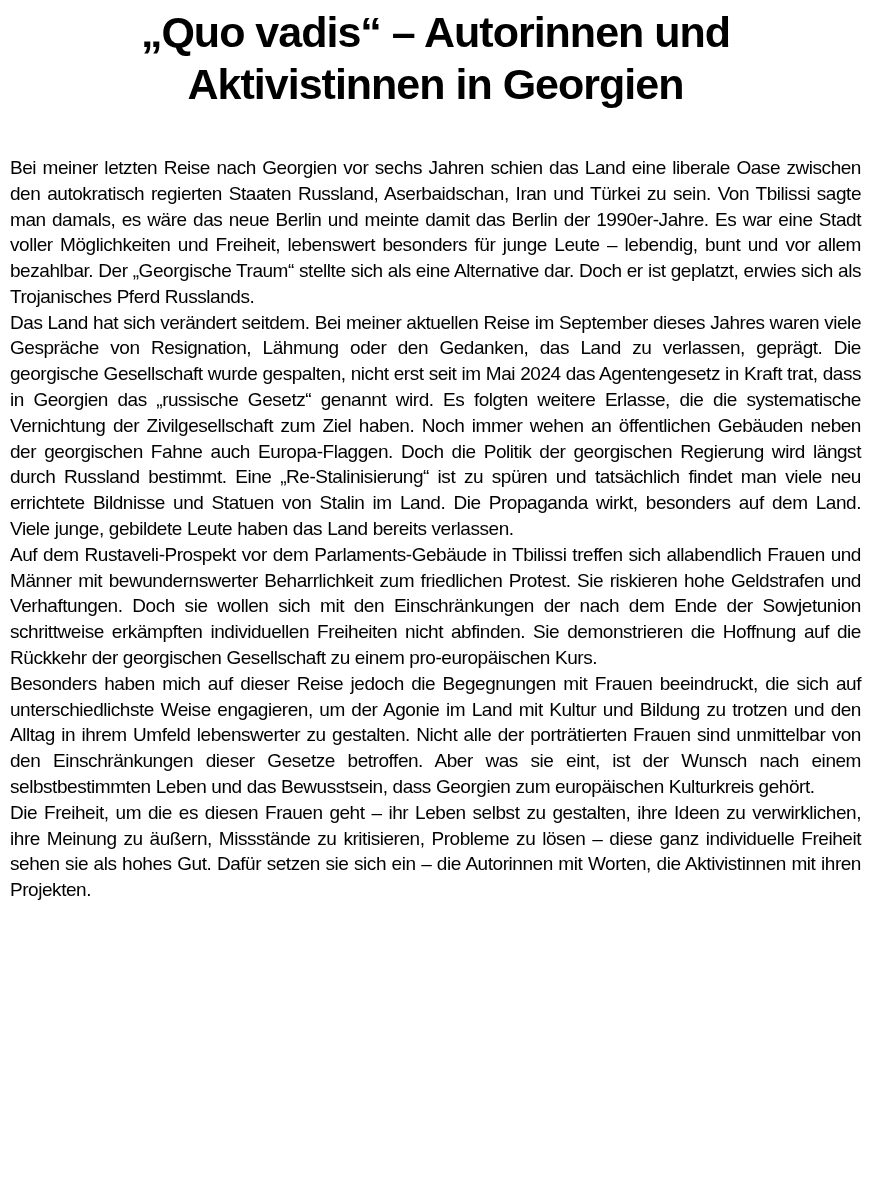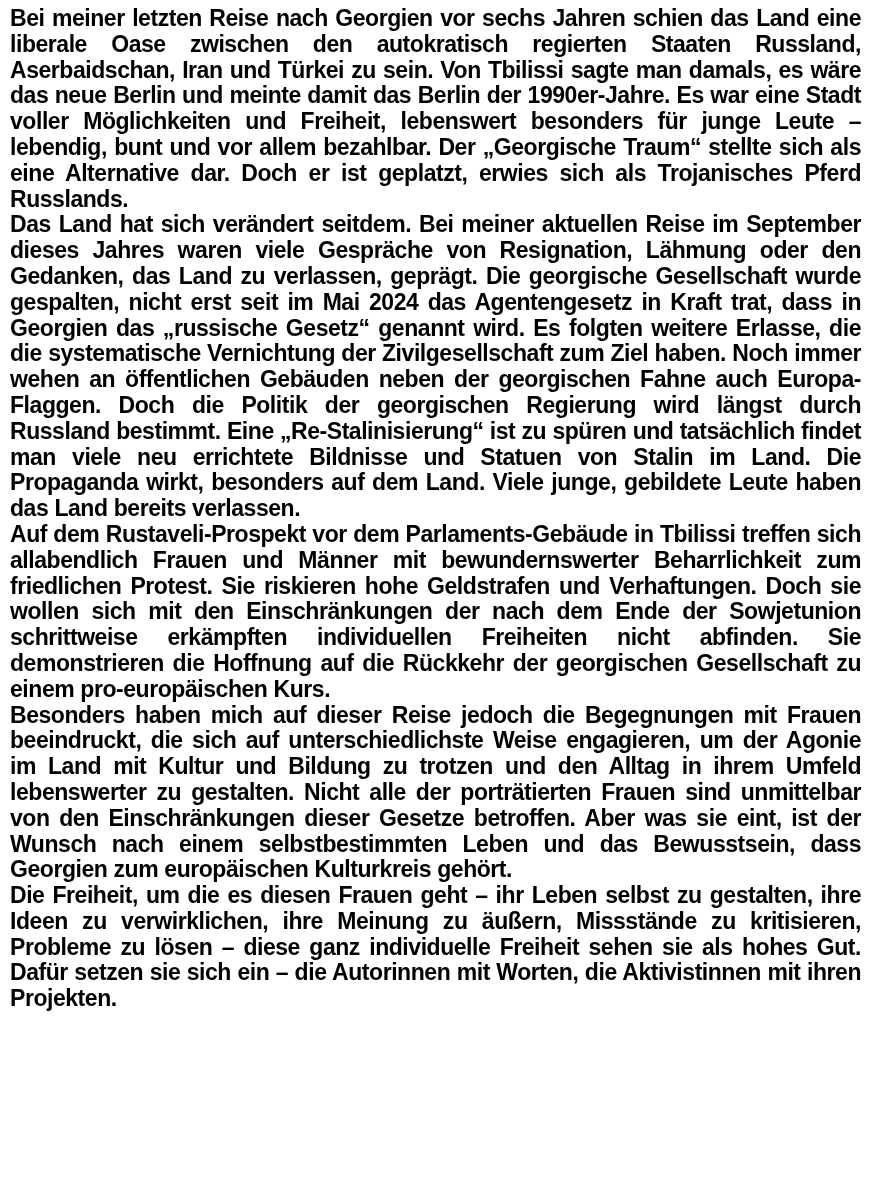--- a/index.html
+++ b/index.html
@@ -25,36 +25,37 @@
     font-family: "Liberation Sans", sans-serif;
     font-size: 43px;
     font-weight: 700;
     line-height: 1.22;
     text-align: center;
     color: #000000;
     letter-spacing: -1px;
   }
   .doc-body {
     font-family: "Liberation Sans", sans-serif;
-    font-size: 23px;
-    font-weight: 700;
+    font-size: 19px;
+    font-weight: 400;
     line-height: 25.8px;
     color: #000000;
   }
   .doc-body p {
     margin: 0;
     text-align: justify;
     letter-spacing: -0.45px;
     word-spacing: 0.2px;
   }
 </style>
 </head>
 <body>
 
 <div class="page">
+  <h1 class="doc-title">„Quo vadis“ – Autorinnen und Aktivistinnen in Georgien</h1>
 
   <div class="doc-body">
     <p>Bei meiner letzten Reise nach Georgien vor sechs Jahren schien das Land eine liberale Oase zwischen den autokratisch regierten Staaten Russland, Aserbaidschan, Iran und Türkei zu sein. Von Tbilissi sagte man damals, es wäre das neue Berlin und meinte damit das Berlin der 1990er-Jahre. Es war eine Stadt voller Möglichkeiten und Freiheit, lebenswert besonders für junge Leute – lebendig, bunt und vor allem bezahlbar. Der „Georgische Traum“ stellte sich als eine Alternative dar. Doch er ist geplatzt, erwies sich als Trojanisches Pferd Russlands.</p>
     <p>Das Land hat sich verändert seitdem. Bei meiner aktuellen Reise im September dieses Jahres waren viele Gespräche von Resignation, Lähmung oder den Gedanken, das Land zu verlassen, geprägt. Die georgische Gesellschaft wurde gespalten, nicht erst seit im Mai 2024 das Agentengesetz in Kraft trat, dass in Georgien das „russische Gesetz“ genannt wird. Es folgten weitere Erlasse, die die systematische Vernichtung der Zivilgesellschaft zum Ziel haben. Noch immer wehen an öffentlichen Gebäuden neben der georgischen Fahne auch Europa-Flaggen. Doch die Politik der georgischen Regierung wird längst durch Russland bestimmt. Eine „Re-Stalinisierung“ ist zu spüren und tatsächlich findet man viele neu errichtete Bildnisse und Statuen von Stalin im Land. Die Propaganda wirkt, besonders auf dem Land. Viele junge, gebildete Leute haben das Land bereits verlassen.</p>
     <p>Auf dem Rustaveli-Prospekt vor dem Parlaments-Gebäude in Tbilissi treffen sich allabendlich Frauen und Männer mit bewundernswerter Beharrlichkeit zum friedlichen Protest. Sie riskieren hohe Geldstrafen und Verhaftungen. Doch sie wollen sich mit den Einschränkungen der nach dem Ende der Sowjetunion schrittweise erkämpften individuellen Freiheiten nicht abfinden. Sie demonstrieren die Hoffnung auf die Rückkehr der georgischen Gesellschaft zu einem pro-europäischen Kurs.</p>
     <p>Besonders haben mich auf dieser Reise jedoch die Begegnungen mit Frauen beeindruckt, die sich auf unterschiedlichste Weise engagieren, um der Agonie im Land mit Kultur und Bildung zu trotzen und den Alltag in ihrem Umfeld lebenswerter zu gestalten. Nicht alle der porträtierten Frauen sind unmittelbar von den Einschränkungen dieser Gesetze betroffen. Aber was sie eint, ist der Wunsch nach einem selbstbestimmten Leben und das Bewusstsein, dass Georgien zum europäischen Kulturkreis gehört.</p>
     <p>Die Freiheit, um die es diesen Frauen geht – ihr Leben selbst zu gestalten, ihre Ideen zu verwirklichen, ihre Meinung zu äußern, Missstände zu kritisieren, Probleme zu lösen – diese ganz individuelle Freiheit sehen sie als hohes Gut. Dafür setzen sie sich ein – die Autorinnen mit Worten, die Aktivistinnen mit ihren Projekten.</p>
   </div>
 </div>
 

